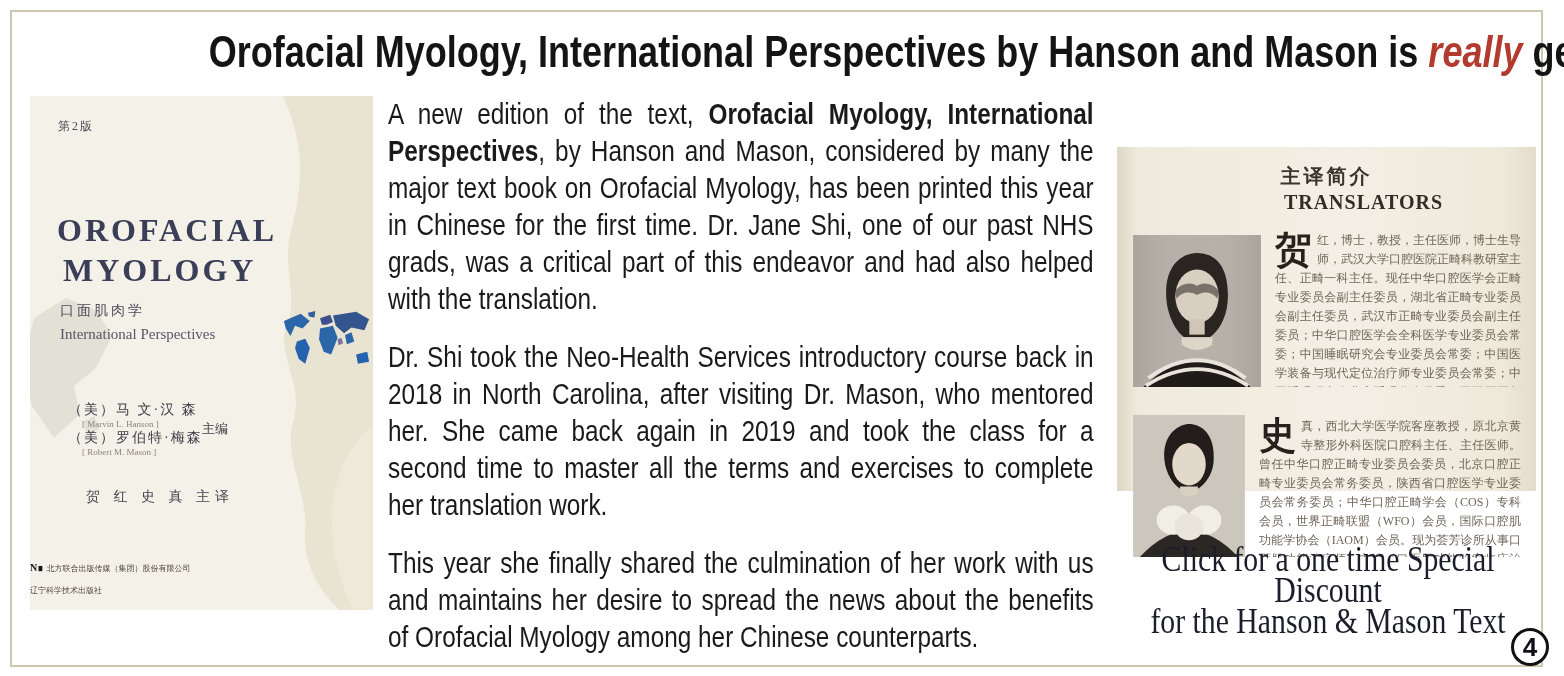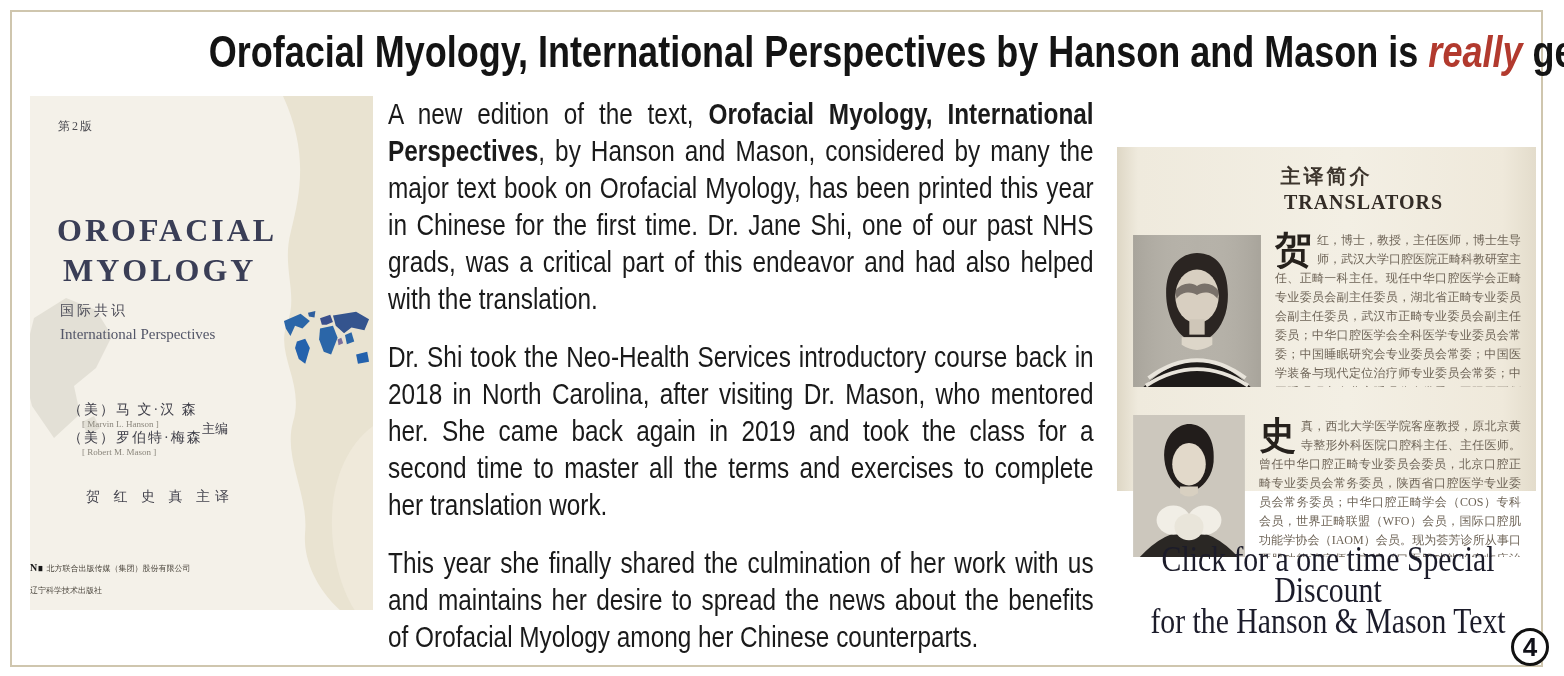--- a/index.html
+++ b/index.html
@@ -90,21 +90,21 @@
     </svg>
     <svg class="chinamap" width="92" height="148" viewBox="0 0 92 148">
       <path d="M12,24 L44,4 74,16 90,42 74,74 52,92 58,120 32,144 10,112 0,72 Z" fill="#e3e0d6"></path>
       <path d="M60,128 L72,122 78,134 66,142 Z" fill="#e3e0d6"></path>
     </svg>
     <div class="edition">第2版</div>
     <div class="title-en">
       <div>OROFACIAL</div>
       <div style="margin-left:6px;">MYOLOGY</div>
     </div>
-    <div class="sub-cn">国际共识</div>
+    <div class="sub-cn">口面肌肉学</div>
     <div class="sub-en2">International Perspectives</div>
     <svg class="worldmap" width="93" height="74" viewBox="0 0 100 80">
       <path d="M4,12 L22,4 32,12 24,20 16,17 11,28 6,20 Z" fill="#2b66a8"></path>
       <path d="M30,3 L38,1 37,8 31,7 Z" fill="#2f5f9e"></path>
       <path d="M18,34 L27,31 32,41 27,58 20,53 16,41 Z" fill="#2462ad"></path>
       <path d="M43,9 L54,5 57,13 50,16 45,16 Z" fill="#3a4f8c"></path>
       <path d="M43,20 L57,17 62,30 55,48 47,45 42,32 Z" fill="#2b66a8"></path>
       <path d="M57,6 L82,2 96,10 91,22 77,19 69,25 60,17 Z" fill="#34548e"></path>
       <path d="M70,27 L77,24 80,34 72,37 Z" fill="#2b66a8"></path>
       <path d="M82,48 L94,45 96,56 84,58 Z" fill="#2462ad"></path>

